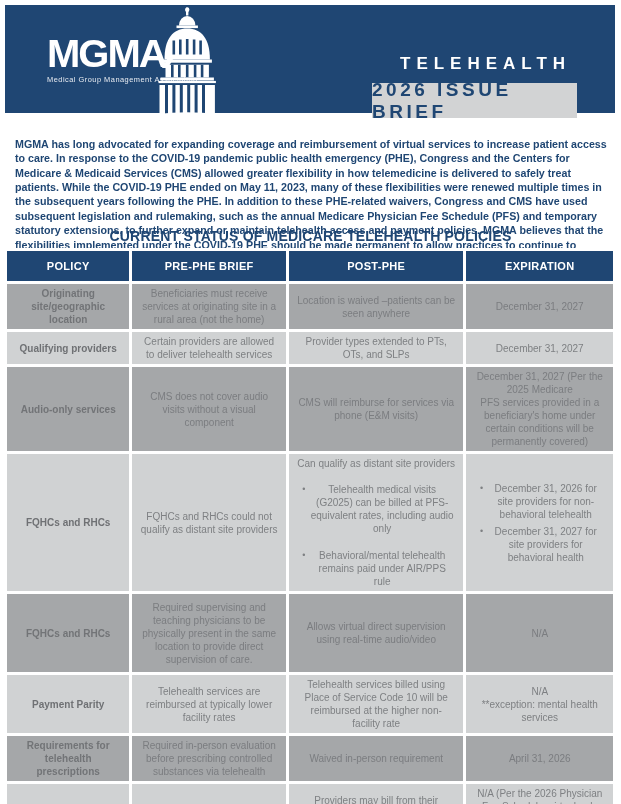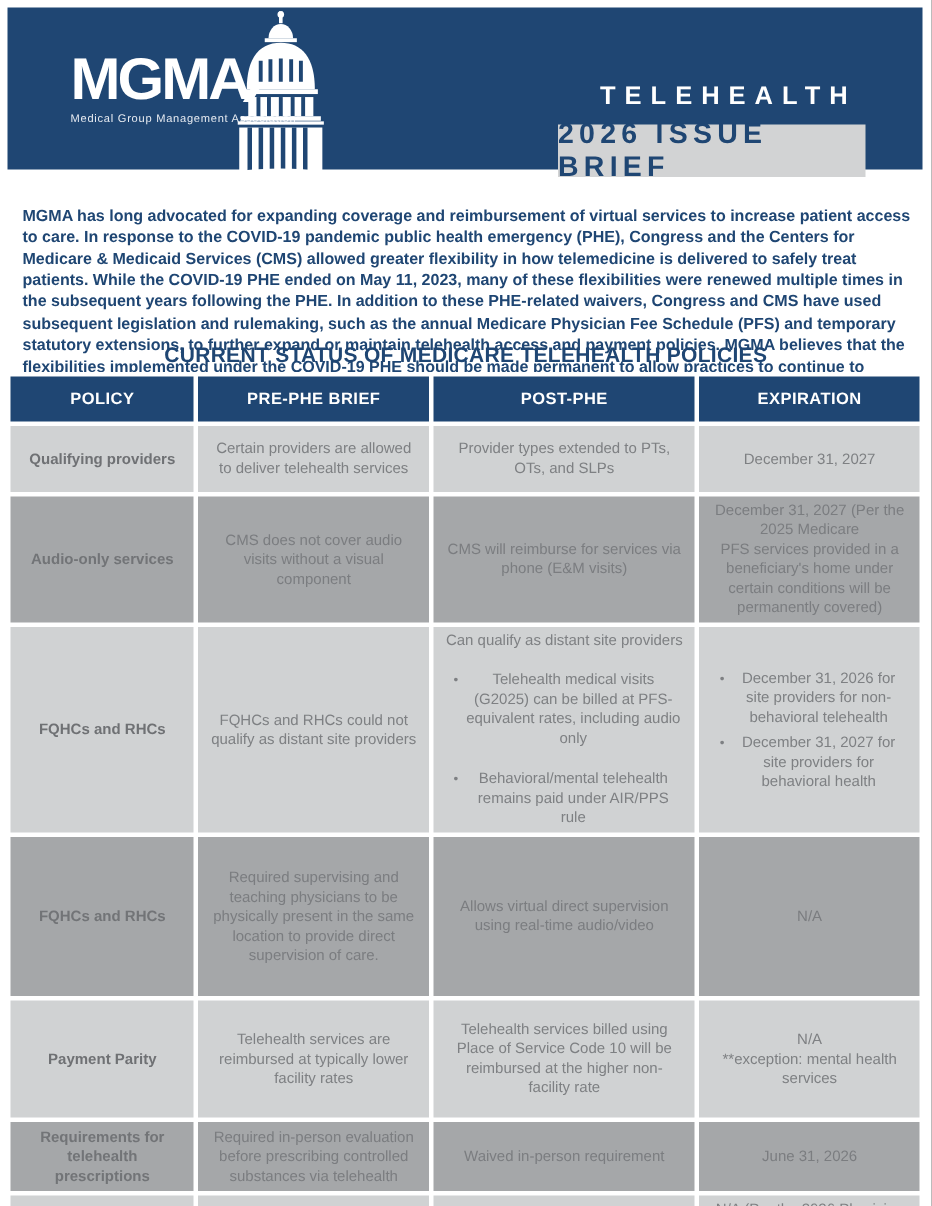--- a/index.html
+++ b/index.html
@@ -156,20 +156,26 @@
     </colgroup>
     <thead data-name="policy-table-header">
       <tr>
         <th data-name="column-header-policy">POLICY</th>
         <th data-name="column-header-pre-phe">PRE-PHE BRIEF</th>
         <th data-name="column-header-post-phe">POST-PHE</th>
         <th data-name="column-header-expiration">EXPIRATION</th>
       </tr>
     </thead>
     <tbody data-name="policy-table-body">
+        <tr class="dark" data-name="table-row">
+          <td data-name="policy-cell" class="policy-col">Originating site/geographic location</td>
+          <td data-name="pre-phe-cell">Beneficiaries must receive services at originating site in a rural area (not the home)</td>
+          <td data-name="post-phe-cell">Location is waived –patients can be seen anywhere</td>
+          <td data-name="expiration-cell">December 31, 2027</td>
+        </tr>
         <tr class="light" data-name="table-row">
           <td data-name="policy-cell" class="policy-col">Qualifying providers</td>
           <td data-name="pre-phe-cell">Certain providers are allowed to deliver telehealth services</td>
           <td data-name="post-phe-cell">Provider types extended to PTs, OTs, and SLPs</td>
           <td data-name="expiration-cell">December 31, 2027</td>
         </tr>
         <tr class="dark" data-name="table-row">
           <td data-name="policy-cell" class="policy-col">Audio-only services</td>
           <td data-name="pre-phe-cell">CMS does not cover audio visits without a visual component</td>
           <td data-name="post-phe-cell">CMS will reimburse for services via phone (E&amp;M visits)</td>
@@ -192,21 +198,21 @@
           <td data-name="policy-cell" class="policy-col">Payment Parity</td>
           <td data-name="pre-phe-cell">Telehealth services are reimbursed at typically lower facility rates</td>
           <td data-name="post-phe-cell">Telehealth services billed using Place of Service Code 10 will be reimbursed at the higher non-facility rate</td>
           <td data-name="expiration-cell">N/A
 **exception: mental health services</td>
         </tr>
         <tr class="dark" data-name="table-row">
           <td data-name="policy-cell" class="policy-col">Requirements for telehealth prescriptions</td>
           <td data-name="pre-phe-cell">Required in-person evaluation before prescribing controlled substances via telehealth</td>
           <td data-name="post-phe-cell">Waived in-person requirement</td>
-          <td data-name="expiration-cell">June 31, 2026</td>
+          <td data-name="expiration-cell">April 31, 2026</td>
         </tr>
         <tr class="light" data-name="table-row">
           <td data-name="policy-cell" class="policy-col">Home Enrollment</td>
           <td data-name="pre-phe-cell">Providers must separately enroll and bill for each location from which they deliver telehealth services</td>
           <td data-name="post-phe-cell">Providers may bill from their existing practice location when delivering telehealth from home. Virtual-only providers must list their home address as their practice location</td>
           <td data-name="expiration-cell">N/A (Per the 2026 Physician Fee Schedule, virtual-only providers can suppress opt to suppress street addresses when providing telehealth services from home for privacy concerns)</td>
         </tr>
       </tbody>
   </table>
 

